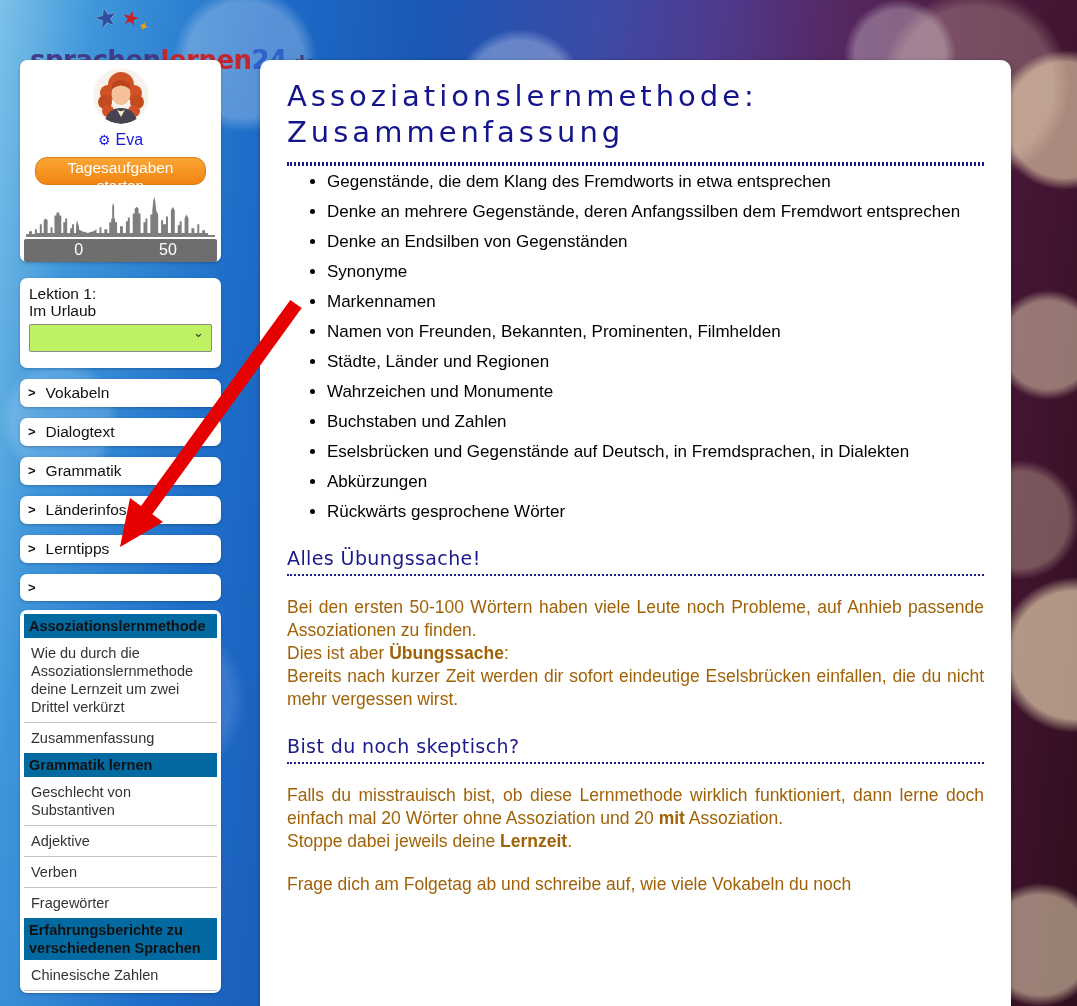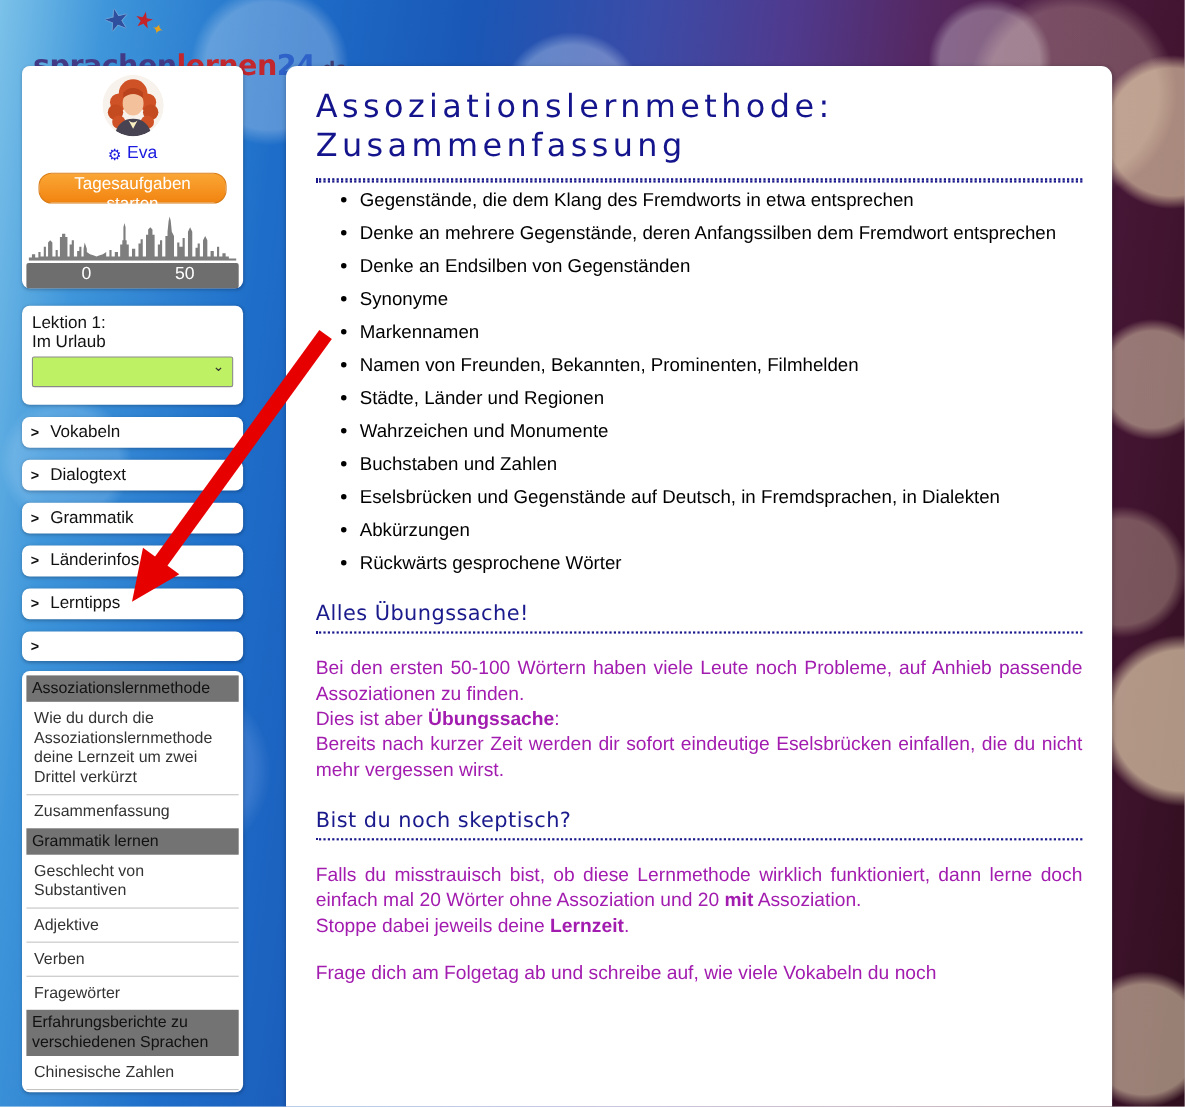--- a/index.html
+++ b/index.html
@@ -49,34 +49,34 @@
   .lesson-line{font-size:15.5px;color:#111;line-height:17px;}
   .select-wrap{margin-top:5px;position:relative;}
   .select-wrap select{width:100%;height:24px;font-size:15px;font-family:"Liberation Sans",sans-serif;
     border:1px solid #8a8a8a;border-radius:2px;background:#bef264;appearance:none;-webkit-appearance:none;padding:13px 6px;color:#111;}
   .select-chev{position:absolute;right:8px;top:1px;font-size:13px;color:#333;pointer-events:none;}
   .acc-panel{margin-top:11px;padding:4px 8px;display:flex;align-items:flex-start;gap:10px;font-size:15.5px;color:#111;cursor:pointer;min-height:19px;}
   .acc-chev{font-weight:700;font-size:13px;margin-top:2px;}
   .acc-label{line-height:20px;}
   .acc-narrow .acc-label{width:140px;}
   .menu-panel{margin-top:9px;padding:4px 4px 2px 4px;box-sizing:border-box;}
-  .menu-header{background:#737373;padding:3px 5px;font-size:14.5px;color:#111;line-height:18px;cursor:pointer;}
+  .menu-header{background:#0369a1;padding:3px 5px;font-size:14.5px;color:#111;line-height:18px;cursor:pointer;font-weight:bold;}
   .menu-item{padding:6px 4px 6px 7px;font-size:14.5px;color:#333;line-height:18px;cursor:pointer;}
   .menu-item.divided{border-bottom:1px solid #c4c4c4;}
   
   .main-panel{position:absolute;left:260px;top:60px;width:751px;height:1100px;background:#fff;border-radius:10px;
     box-shadow:0 1px 4px rgba(0,0,20,.3);box-sizing:border-box;padding:16px 27px;}
   h1{font-family:"DejaVu Sans",sans-serif;font-weight:500;font-size:29px;line-height:36px;letter-spacing:4px;color:#14148c;margin:2px 0 12px 0;}
   .dotted-rule{border-bottom:2px dotted #1a1a8c;height:0;margin-bottom:0;}
   h2{font-family:"DejaVu Sans",sans-serif;font-weight:400;font-size:19px;letter-spacing:.4px;color:#1a1a8c;margin:24px 0 5px 0;}
   h2.first{margin-top:18px;}
   ul.bullets{margin:4px 0 8px 0;padding-left:40px;}
   ul.bullets li{font-size:17px;line-height:23px;color:#000;text-align:justify;margin-bottom:7px;}
   .para{margin-top:20px;}
-  .pline{font-size:17.5px;line-height:23px;color:#a21caf;text-align:justify;}
+  .pline{font-size:17.5px;line-height:23px;color:#a16207;text-align:justify;}
   .pline b{font-weight:700;}
   
   .arrow-overlay{position:absolute;left:0;top:0;width:1077px;height:1006px;pointer-events:none;z-index:40;}
 </style>
 </head>
 <body>
 
 <div class="logo">
   <div class="logo-stars">
     <span class="star-blue">★</span>

